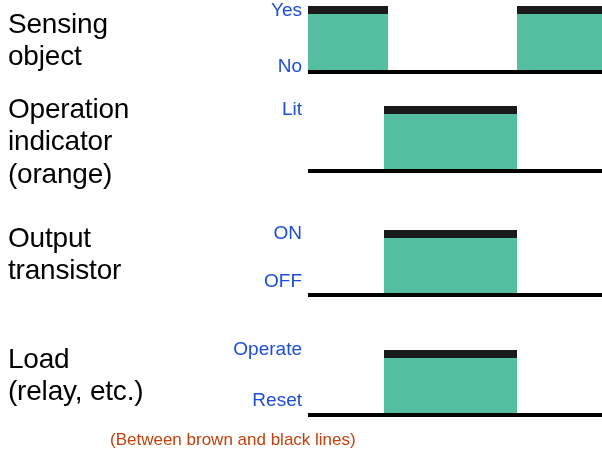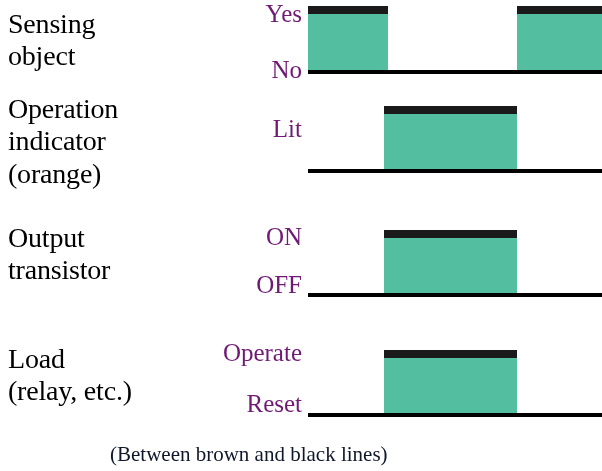--- a/index.html
+++ b/index.html
@@ -13,21 +13,20 @@
     font-family: "Liberation Sans", sans-serif;
     color: #000000;
     overflow: hidden;
     position: relative;
   }
 
   .diagram {
     position: relative;
     width: 602px;
     height: 442px;
-    font-family: Liberation Serif, serif;
   }
 
   
   .row {
     position: absolute;
     left: 0;
     width: 602px;
   }
 
   .row-label {
@@ -37,23 +36,23 @@
     line-height: 1.16;
     color: #000;
     white-space: pre-line;
     font-weight: 400;
     letter-spacing: -0.2px;
   }
 
   .axis-labels {
     position: absolute;
     text-align: right;
-    font-size: 25px;
+    font-size: 19px;
     line-height: 1.1;
-    color: #701a75;
+    color: #1d4ed8;
   }
   .axis-hi, .axis-lo {
     position: absolute;
     right: 0;
     white-space: nowrap;
   }
 
   
   .baseline {
     position: absolute;
@@ -64,24 +63,23 @@
   
   .pulse {
     position: absolute;
     background: #53bfa0;
     box-sizing: border-box;
     border-top: 8px solid #1a1a1a;
   }
 
   .footnote {
     position: absolute;
-    font-size: 21px;
-    color: #0f172a;
+    font-size: 17px;
+    color: #c2410c;
     white-space: nowrap;
-    margin-top: 12px;
   }
 </style>
 </head>
 <body>
 
 <div class="diagram">
 
   <div class="row" style="top:0px;height:90px;">
     <div class="row-label" style="top:8px;">Sensing
 object</div>
@@ -96,21 +94,21 @@
     <div class="pulse" style="left:308px;top:6px;width:80px;height:64px;"></div>
     <div class="pulse" style="left:517px;top:6px;width:85px;height:64px;"></div>
   </div>
 
   <div class="row" style="top:89px;height:95px;padding-left:27px;">
     <div class="row-label" style="top:4px;">Operation
 indicator
 (orange)</div>
 
     <div class="axis-labels" style="left:150px;top:0px;width:152px;height:90px;">
-      <span class="axis-hi" style="top:10px;margin-top:16px;">Lit</span>
+      <span class="axis-hi" style="top:10px;">Lit</span>
     </div>
 
     <div class="baseline" style="left:308px;top:80px;width:294px;"></div>
 
     <div class="pulse" style="left:384px;top:17px;width:133px;height:63px;"></div>
   </div>
 
   <div class="row" style="top:218px;height:95px;">
     <div class="row-label" style="top:4px;">Output
 transistor</div>

